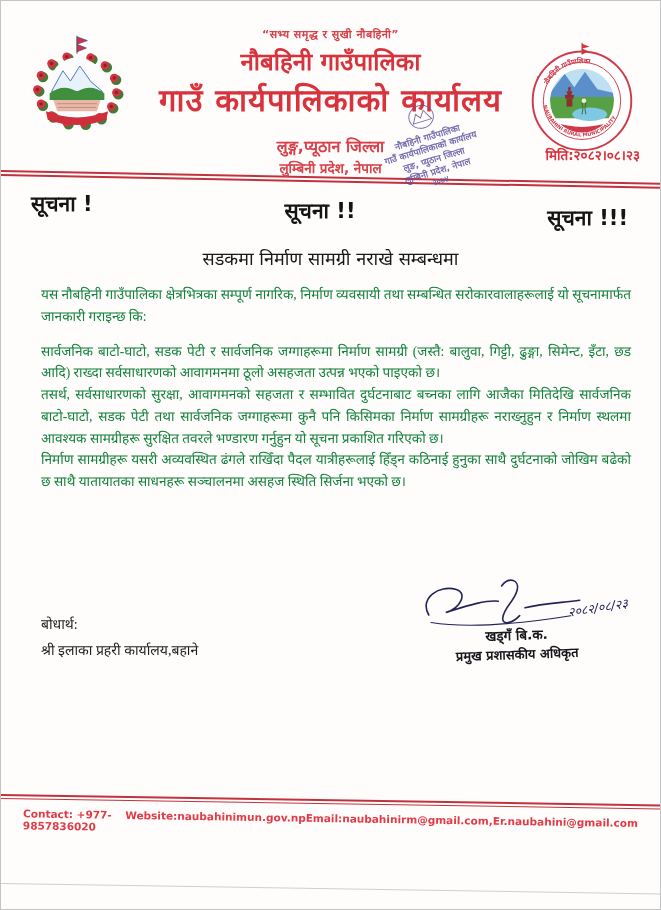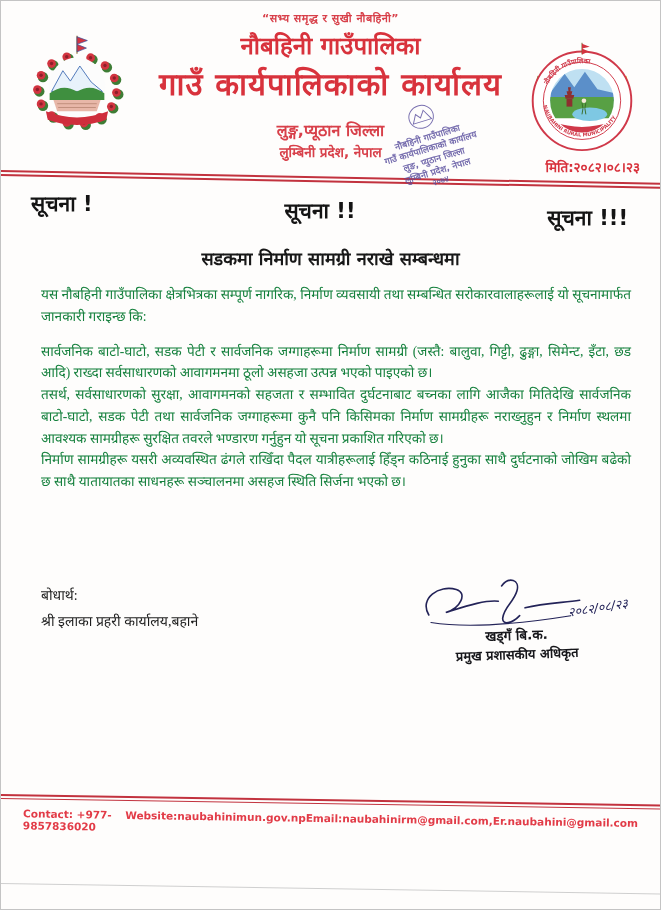--- a/index.html
+++ b/index.html
@@ -2,55 +2,55 @@
 <html><head>
 <meta charset="utf-8">
 <style>
   * { margin:0; padding:0; box-sizing:border-box; }
   body { background:#f2f2f2; font-family:"DejaVu Sans", sans-serif; }
   .sheet {
     position:relative; width:661px; height:910px; margin:0 auto;
     background:#fefdfc; border:1px solid #c4c4c4; overflow:hidden;
   }
   
-  .header { text-align:center; padding-top:9px; position:relative; z-index:2; }
+  .header { text-align:center; padding-top:25px; position:relative; z-index:2; }
   .quote { font-size:11px; font-weight:700; color:#d8404a; letter-spacing:.5px; }
   .title1 { font-size:24px; font-weight:700; color:#d8323c; margin-top:3px; }
   .title2 { font-size:31px; font-weight:700; color:#d8323c; margin-top:1px; letter-spacing:1px; }
   .addr1 { font-size:16px; font-weight:700; color:#d8404a; margin-top:15px; }
   .addr2 { font-size:13.5px; font-weight:700; color:#d8404a; margin-top:2px; }
   .emblem-left { position:absolute; left:22px; top:32px; width:108px; height:99px; z-index:3; }
   .emblem-right { position:absolute; right:20px; top:36px; width:116px; height:116px; z-index:3; }
   .meta-left { position:absolute; left:40px; top:131px; color:#d8323c; font-weight:700; font-size:13.5px; line-height:1.75; z-index:4; }
-  .meta-date { position:absolute; right:20px; top:157px; color:#d8323c; font-weight:700; font-size:13.5px; z-index:4; }
+  .meta-date { position:absolute; right:20px; top:145px; color:#d8323c; font-weight:700; font-size:13.5px; z-index:4; }
   
   .stamp {
     position:absolute; left:354px; top:102px; width:150px; z-index:5;
     transform:rotate(-17deg); color:#5a4f9e; opacity:.82; text-align:center;
     font-size:9px; font-weight:700; line-height:1.3; pointer-events:none;
   }
   .stamp .yr { font-size:8px; }
   
   .divider {
     position:absolute; left:-6px; top:169px; width:675px; height:6px; z-index:1;
     border-top:2.5px solid #c2323e; border-bottom:2px solid #c2323e;
     transform:rotate(1.1deg); transform-origin:left center;
   }
   
   .notice-row { position:absolute; left:30px; right:32px; top:188px; display:flex; justify-content:space-between; }
   .notice-item { font-size:21px; font-weight:700; color:#141414; }
   .notice-item:nth-child(2) { transform:translateY(7px); }
   .notice-item:nth-child(3) { transform:translateY(14px); }
-  .subject { position:absolute; left:0; right:0; top:245px; text-align:center; font-size:18px; font-weight:700; color:#181818; }
+  .subject { position:absolute; left:0; right:0; top:245px; text-align:center; font-size:18px; font-weight:400; color:#181818; }
   
   .body-text { position:absolute; left:40px; right:29px; top:283px; font-family:"Liberation Serif", serif;
     font-size:13.6px; line-height:1.6; color:#15803d; text-align:justify; }
   .body-text .gap { margin-top:13px; }
   
-  .cc { position:absolute; left:40px; top:582px; font-family:"Liberation Serif", serif; font-size:14px; color:#1d1d1d; line-height:1.85; }
+  .cc { position:absolute; left:40px; top:611px; font-family:"Liberation Serif", serif; font-size:14px; color:#1d1d1d; line-height:1.85; }
   
   .signature { position:absolute; right:24px; top:575px; width:240px; text-align:center; transform:rotate(-2deg); }
   .sig-draw { position:relative; height:52px; }
   .sig-date { position:absolute; right:8px; top:26px; transform:rotate(-7deg); font-size:12.5px; font-style:italic; color:#232358; white-space:nowrap; }
   .sig-name { font-size:13.5px; font-weight:700; color:#16161a; margin-top:-2px; }
   .sig-title { font-size:13px; font-weight:700; color:#16161a; margin-top:1px; }
   
   .footer-line { position:absolute; left:-6px; top:793px; width:675px; height:5px;
     border-top:2.5px solid #c2323e; border-bottom:1.5px solid #c2323e;
     transform:rotate(0.9deg); transform-origin:left center; }
@@ -214,21 +214,21 @@
   <div class="notice-row">
     <span class="notice-item">सूचना !</span>
     <span class="notice-item">सूचना !!</span>
     <span class="notice-item">सूचना !!!</span>
   </div>
 
   <div class="subject">सडकमा निर्माण सामग्री नराखे सम्बन्धमा</div>
 
   <div class="body-text">
     <p>यस नौबहिनी गाउँपालिका क्षेत्रभित्रका सम्पूर्ण नागरिक, निर्माण व्यवसायी तथा सम्बन्धित सरोकारवालाहरूलाई यो सूचनामार्फत जानकारी गराइन्छ कि:</p>
-    <p class="gap">सार्वजनिक बाटो-घाटो, सडक पेटी र सार्वजनिक जग्गाहरूमा निर्माण सामग्री (जस्तै: बालुवा, गिट्टी, ढुङ्गा, सिमेन्ट, इँटा, छड आदि) राख्दा सर्वसाधारणको आवागमनमा ठूलो असहजा उत्पन्न भएको पाइएको छ।</p>
+    <p class="gap">सार्वजनिक बाटो-घाटो, सडक पेटी र सार्वजनिक जग्गाहरूमा निर्माण सामग्री (जस्तै: बालुवा, गिट्टी, ढुङ्गा, सिमेन्ट, इँटा, छड आदि) राख्दा सर्वसाधारणको आवागमनमा ठूलो असहजता उत्पन्न भएको पाइएको छ।</p>
     <p>तसर्थ, सर्वसाधारणको सुरक्षा, आवागमनको सहजता र सम्भावित दुर्घटनाबाट बच्नका लागि आजैका मितिदेखि सार्वजनिक बाटो-घाटो, सडक पेटी तथा सार्वजनिक जग्गाहरूमा कुनै पनि किसिमका निर्माण सामग्रीहरू नराख्नुहुन र निर्माण स्थलमा आवश्यक सामग्रीहरू सुरक्षित तवरले भण्डारण गर्नुहुन यो सूचना प्रकाशित गरिएको छ।</p>
     <p>निर्माण सामग्रीहरू यसरी अव्यवस्थित ढंगले राखिँदा पैदल यात्रीहरूलाई हिँड्न कठिनाई हुनुका साथै दुर्घटनाको जोखिम बढेको छ साथै यातायातका साधनहरू सञ्चालनमा असहज स्थिति सिर्जना भएको छ।</p>
   </div>
 
   <div class="cc">
     <div>बोधार्थ:</div>
     <div>श्री इलाका प्रहरी कार्यालय,बहाने</div>
   </div>
 
   <div class="signature">

